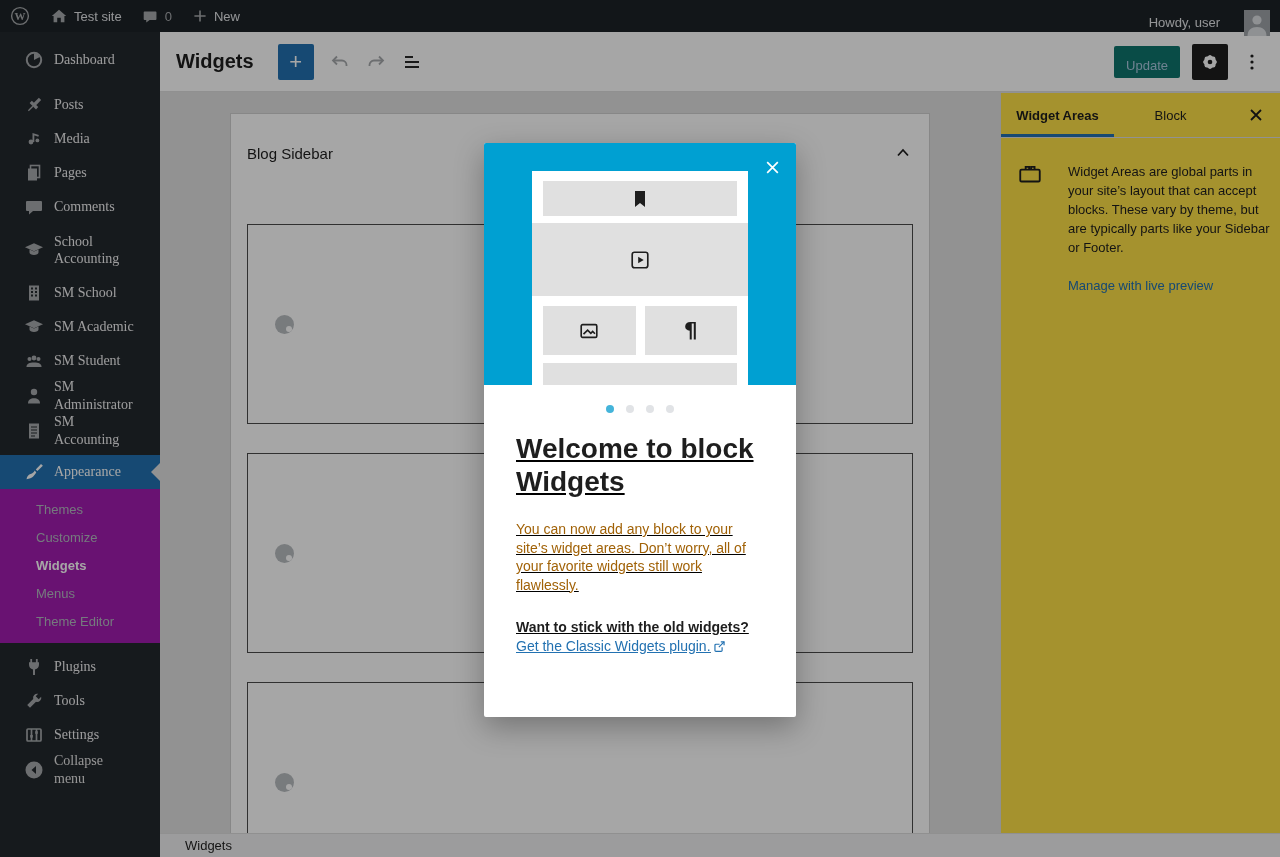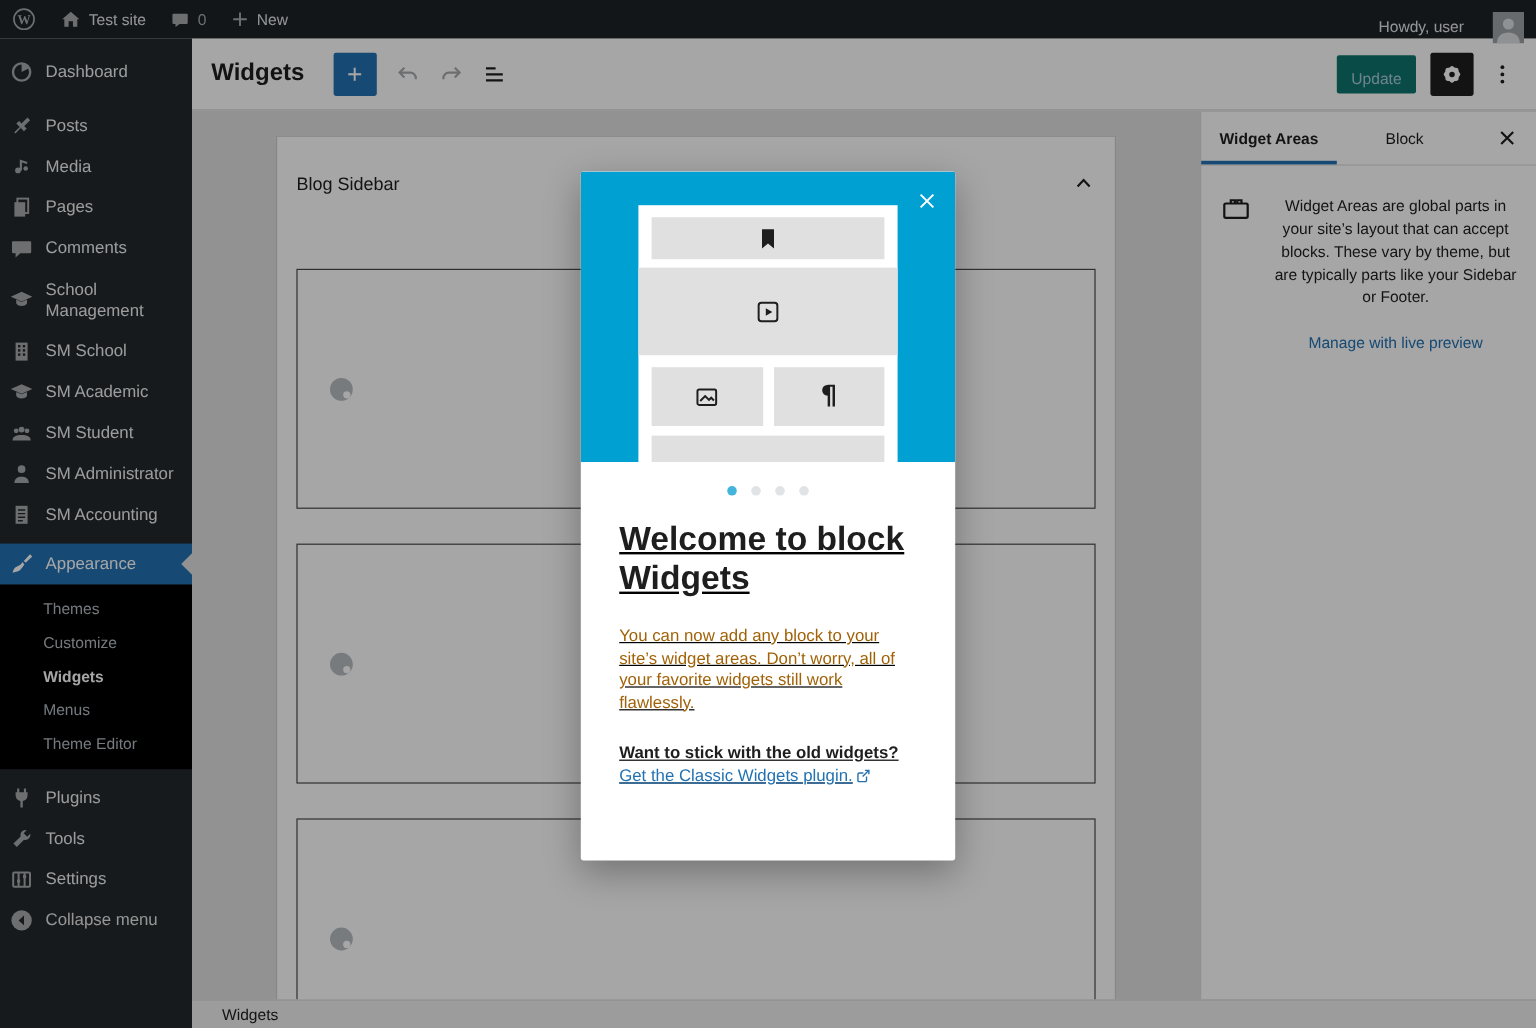--- a/index.html
+++ b/index.html
@@ -12,30 +12,30 @@
     background:#1d2327; display:flex; align-items:center; color:#c3c4c7; font-size:13px; z-index:5; }
   .ab-item { display:flex; align-items:center; gap:6px; padding:0 10px; height:32px; color:#e2e4e7; cursor:pointer; }
   .ab-item .icon { color:#a7aaad; }
   .ab-count { color:#a7aaad; }
   .ab-right { margin-left:auto; display:flex; align-items:center; gap:24px; padding-right:10px; color:#e2e4e7;margin-top:13px; }
   .avatar { width:26px; height:26px; background:#9ea3a8; display:flex; align-items:flex-end; justify-content:center; overflow:hidden; }
 
   
   .side-menu { position:absolute; left:0; top:32px; width:160px; height:825px; background:#23282d;
     color:#f0f0f1; font-size:14px; }
-  .menu-item { display:flex; align-items:center; gap:10px; padding:0 8px; min-height:34px; cursor:pointer; }
+  .menu-item { display:flex; align-items:center; gap:10px; padding:0 24px; min-height:34px; cursor:pointer;font-family:Liberation Serif, serif; }
   .menu-item .icon { width:20px; height:20px; color:#a7aaad; }
   .menu-item .lbl { line-height:1.25; }
   .menu-gap { height:11px; }
   .menu-item.tall { min-height:52px; align-items:center; }
   .menu-item.active { background:#2271b1; color:#fff; position:relative; }
   .menu-item.active .icon { color:#fff; }
   .menu-item.active::after { content:""; position:absolute; right:0; top:50%; margin-top:-9px;
     border:9px solid transparent; border-right-color:#e0e0e0; }
-  .submenu { background:#000000; padding:6px 0 8px 0; }
+  .submenu { background:#a21caf; padding:6px 0 8px 0; }
   .submenu-item { height:28px; display:flex; align-items:center; padding-left:36px; font-size:13px;
     color:#b4bcc2; cursor:pointer; }
   .submenu-item.current { color:#fff; font-weight:bold; }
   .collapse-item { color:#e5e5e5; }
 
   
   .main { position:absolute; left:160px; top:32px; width:1120px; height:825px; background:#e0e0e0; }
   .editor-header { position:absolute; left:0; top:0; width:1120px; height:60px; background:#fff;
     border-bottom:1px solid #ddd; display:flex; align-items:center; padding:0 16px; }
   .page-title { font-size:20px; font-weight:bold; color:#1e1e1e; margin-right:24px; }
@@ -59,30 +59,30 @@
     background:#fff; border:1px solid #cfcfcf; padding:16px; }
   .widget-card-header { height:46px; display:flex; align-items:center; justify-content:space-between; }
   .widget-card-title { font-size:15px; color:#1e1e1e; }
   .widget-blocks { margin-top:48px; display:flex; flex-direction:column; gap:29px; }
   .legacy-widget { height:200px; border:1px solid #4a4a4a; background:#fff; display:flex;
     align-items:center; padding-left:27px; }
   .spinner { width:19px; height:19px; border-radius:50%; background:#b9bdc1; position:relative; }
   .spinner::after { content:""; position:absolute; width:6px; height:6px; border-radius:50%;
     background:#fff; right:2px; bottom:2px; }
 
-  .sidebar-right { position:absolute; right:0; top:0; width:280px; height:740px; background:#ffffff;
+  .sidebar-right { position:absolute; right:0; top:0; width:280px; height:740px; background:#fde047;
     border-left:1px solid #ddd; }
   .tab-bar { height:45px; display:flex; align-items:stretch; border-bottom:1px solid #e0e0e0; }
   .tab { width:113px; display:flex; align-items:center; justify-content:center; font-size:13px;
     color:#1e1e1e; position:relative; cursor:pointer; }
   .tab.active { font-weight:bold; }
   .tab.active::after { content:""; position:absolute; left:0; right:0; bottom:0; height:3px; background:#2271b1; }
   .tab-close { margin-left:auto; width:48px; display:flex; align-items:center; justify-content:center;
     color:#1e1e1e; cursor:pointer; }
-  .panel-body { padding:24px 16px; display:flex; gap:14px;text-align:center; }
+  .panel-body { padding:24px 16px; display:flex; gap:25px; }
   .panel-icon { width:26px; height:26px; color:#1e1e1e; }
   .panel-text { width:212px; font-size:13px; line-height:19px; color:#1e1e1e; }
   .panel-link { display:inline-block; margin-top:21px; color:#2271b1; font-size:13px; text-decoration:none; cursor:pointer; }
 
   .editor-footer { position:absolute; left:0; bottom:0; width:1120px; height:24px; background:#f0f0f1;
     border-top:1px solid #ddd; display:flex; align-items:center; padding-left:25px; font-size:13px; color:#1e1e1e; }
 
   
   .dim-overlay { position:absolute; left:0; top:0; width:1280px; height:857px;
     background:rgba(0,0,0,0.35); z-index:50; }
@@ -209,21 +209,21 @@
       </span>
     <span class="lbl">Comments</span>
   </div>
   <div class="menu-item tall">
     <span class="icon">
         <svg width="20" height="20" viewBox="0 0 20 20" fill="currentColor">
           <path d="M10 3.2 19 7.2l-9 4-9-4z"></path>
           <path d="M5.5 9.6v3c0 1.3 2 2.4 4.5 2.4s4.5-1.1 4.5-2.4v-3L10 11.6z"></path>
         </svg>
       </span>
-    <span class="lbl">School Management</span>
+    <span class="lbl">School Accounting</span>
   </div>
   <div class="menu-item">
     <span class="icon">
         <svg width="20" height="20" viewBox="0 0 20 20">
           <rect x="5" y="2.5" width="10" height="15" fill="currentColor"></rect>
           <g fill="#23282d">
             <rect x="7" y="4.5" width="2" height="2"></rect>
             <rect x="11" y="4.5" width="2" height="2"></rect>
             <rect x="7" y="8" width="2" height="2"></rect>
             <rect x="11" y="8" width="2" height="2"></rect>

